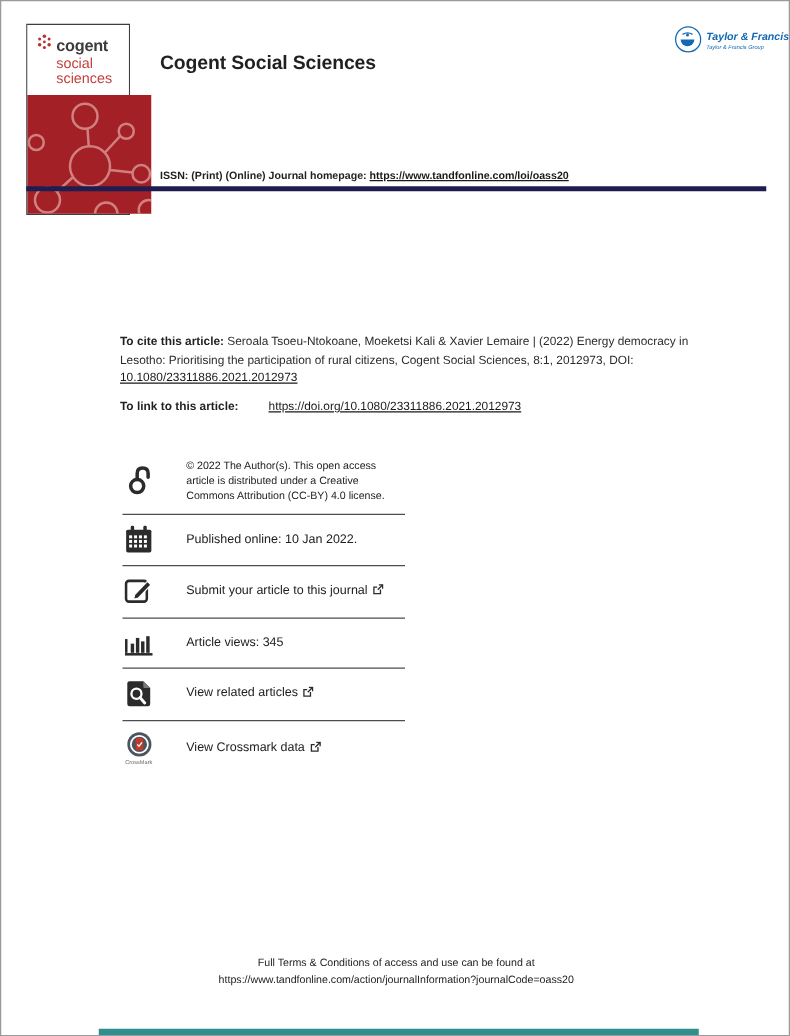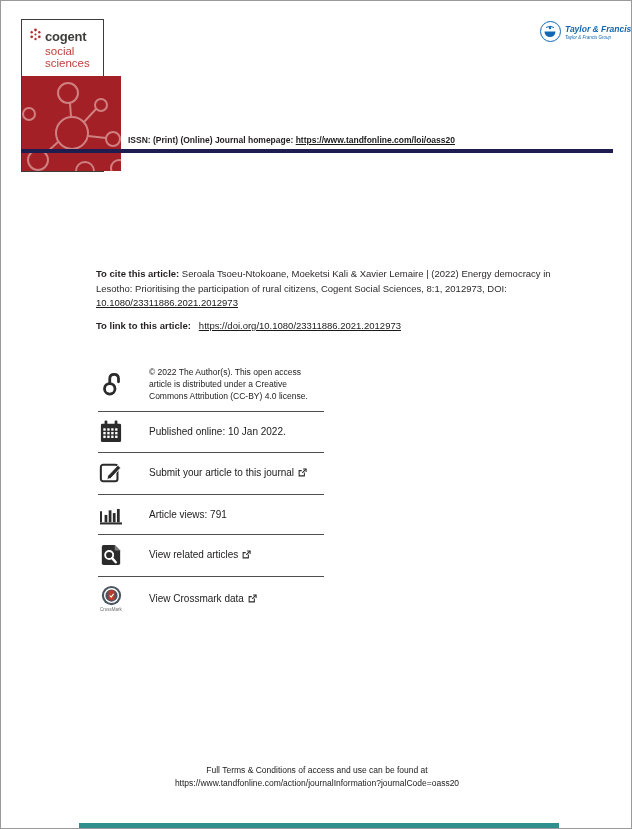--- a/index.html
+++ b/index.html
@@ -45,21 +45,21 @@
     position:absolute; left:95px; top:168px; width:468px;
     font-size:19px; line-height:26px; font-weight:bold; color:#232021; letter-spacing:-0.2px;
   }
   .article-authors { position:absolute; left:95px; top:234px; font-size:12.5px; font-weight:bold; color:#232021; }
   .cite-block {
     position:absolute; left:95px; top:266px; width:455px;
     font-size:9.5px; line-height:14.5px; color:#2e2a2b;
   }
   .bold-label { font-weight:bold; color:#231f20; }
   .link-line { position:absolute; left:95px; top:319px; font-size:9.5px; color:#2e2a2b; }
-  .link-line .u-link { margin-left:8px; }
+  .link-line .u-link { margin-left:24px; }
 
   
   .info-list { position:absolute; left:97px; top:357px; width:226px; }
   .info-row {
     display:flex; align-items:center; gap:25px;
     padding:8px 0 9px 0; border-bottom:1px solid #4e4e4e;
   }
   .info-row:last-child { border-bottom:none; }
   .icon-box { width:26px; flex:0 0 26px; display:flex; justify-content:center; position:relative; }
   .info-text { font-size:10px; color:#232021; line-height:13px; }
@@ -112,20 +112,21 @@
           <line x1="66" y1="60" x2="84" y2="62"></line>
           <circle cx="16" cy="84" r="10"></circle>
           <line x1="36" y1="66" x2="24" y2="77"></line>
           <circle cx="63" cy="95" r="9"></circle>
           <circle cx="97" cy="92" r="8"></circle>
         </g>
       </svg>
     </div>
   </div>
 
+  <div class="journal-title">Cogent Social Sciences</div>
 
   <div class="tf-logo">
     <span class="tf-circle">
       <svg width="18" height="18" viewBox="0 0 18 18" style="position:absolute;left:0;top:0;">
         <path d="M3.5 9.5 a5.5 5.5 0 0 0 11 0 z" fill="#1268b3"></path>
         <circle cx="9" cy="6" r="1.2" fill="#1268b3"></circle>
         <path d="M5 5.5 q4 -2.5 8 0" fill="none" stroke="#1268b3" stroke-width="1"></path>
       </svg>
     </span>
     <span class="tf-text-col">
@@ -205,21 +206,21 @@
       <span class="icon-box">
         <svg width="24" height="22" viewBox="0 0 26 24">
           <rect x="1" y="9" width="2.2" height="12" fill="#2b2b2b"></rect>
           <rect x="1" y="21.2" width="24" height="2.2" fill="#2b2b2b"></rect>
           <rect x="6" y="13" width="3" height="8" fill="#2b2b2b"></rect>
           <rect x="10.5" y="8" width="3" height="13" fill="#2b2b2b"></rect>
           <rect x="15" y="11" width="3" height="10" fill="#2b2b2b"></rect>
           <rect x="19.5" y="6.5" width="3" height="14.5" fill="#2b2b2b"></rect>
         </svg>
       </span>
-      <span class="info-text">Article views: 791</span>
+      <span class="info-text">Article views: 345</span>
     </div>
 
     <div class="info-row">
       <span class="icon-box">
         <svg width="22" height="24" viewBox="0 0 24 26">
           <path d="M2 4 q0-2 2-2 h12 l6 6 v14 q0 2 -2 2 h-16 q-2 0 -2-2 z" fill="#2b2b2b"></path>
           <path d="M16 2 l6 6 h-5 q-1 0 -1 -1 z" fill="#7a7a7a"></path>
           <circle cx="10" cy="13" r="4.4" fill="none" stroke="#ffffff" stroke-width="2"></circle>
           <line x1="13.2" y1="16.4" x2="17.2" y2="21" stroke="#ffffff" stroke-width="2.6" stroke-linecap="round"></line>
         </svg>

